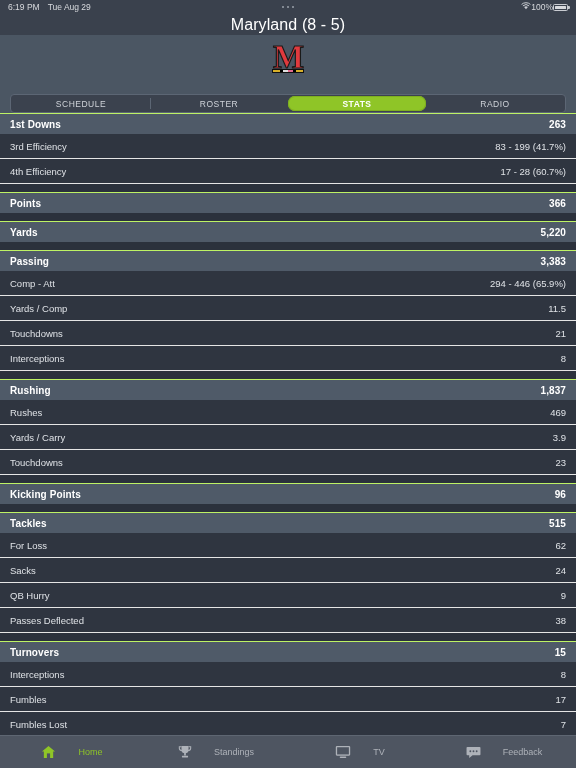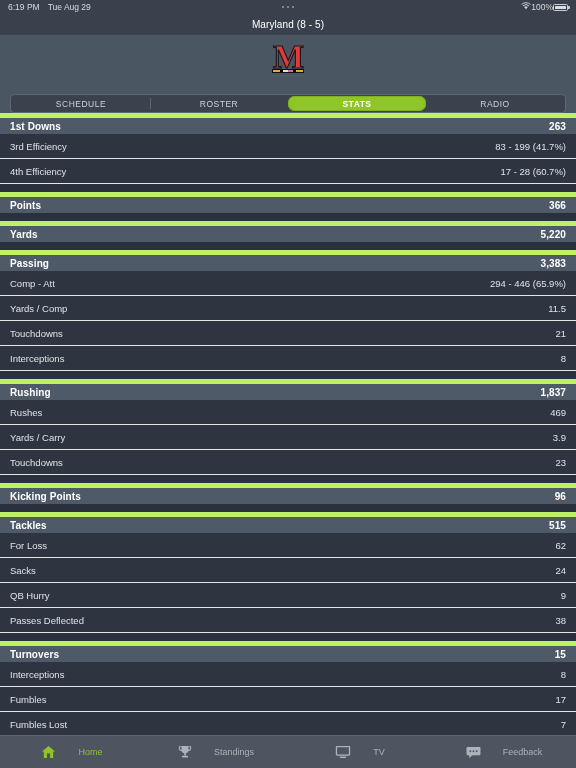--- a/index.html
+++ b/index.html
@@ -48,21 +48,21 @@
     width:1.5px; height:3px; background:#c9ccd2; border-radius:0 1px 1px 0;
   }
   .batt i{ position:absolute; left:1px; top:1px; bottom:1px; right:1px; background:#d8dade; border-radius:0.5px; display:block;}
 
   
   .navbar{
     height:21px; flex:0 0 21px;
     background:#3a414d;
     display:flex; align-items:center; justify-content:center;
     color:#ffffff;
-    font-size:10px;
+    font-size:16px;
     letter-spacing:0.1px;
   }
 
   
   .teamhead{
     flex:0 0 77px;
     background:#4b5663;
     display:flex; flex-direction:column; align-items:center;
     padding-top:3px;
   }
@@ -136,21 +136,21 @@
   .grp-gap{ height:8px; background:#2b313c; flex:0 0 8px;}
   .hdr{
     height:21px; flex:0 0 21px;
     background:#4f5a68;
     display:flex; align-items:center;
     padding:0 10px;
     color:#ffffff;
     font-size:10px;
     font-weight:bold;
     letter-spacing:0.1px;
-    border-top:5px solid #bef264;
+    border-top:1px solid #bef264;
   }
   .hdr .v{ margin-left:auto; font-weight:bold; }
   .row{
     height:25px; flex:0 0 25px;
     background:#2f3540;
     display:flex; align-items:center;
     padding:0 10px;
     color:#dfe2e6;
     font-size:9.5px;
     border-bottom:1px solid #e5e5e5;

